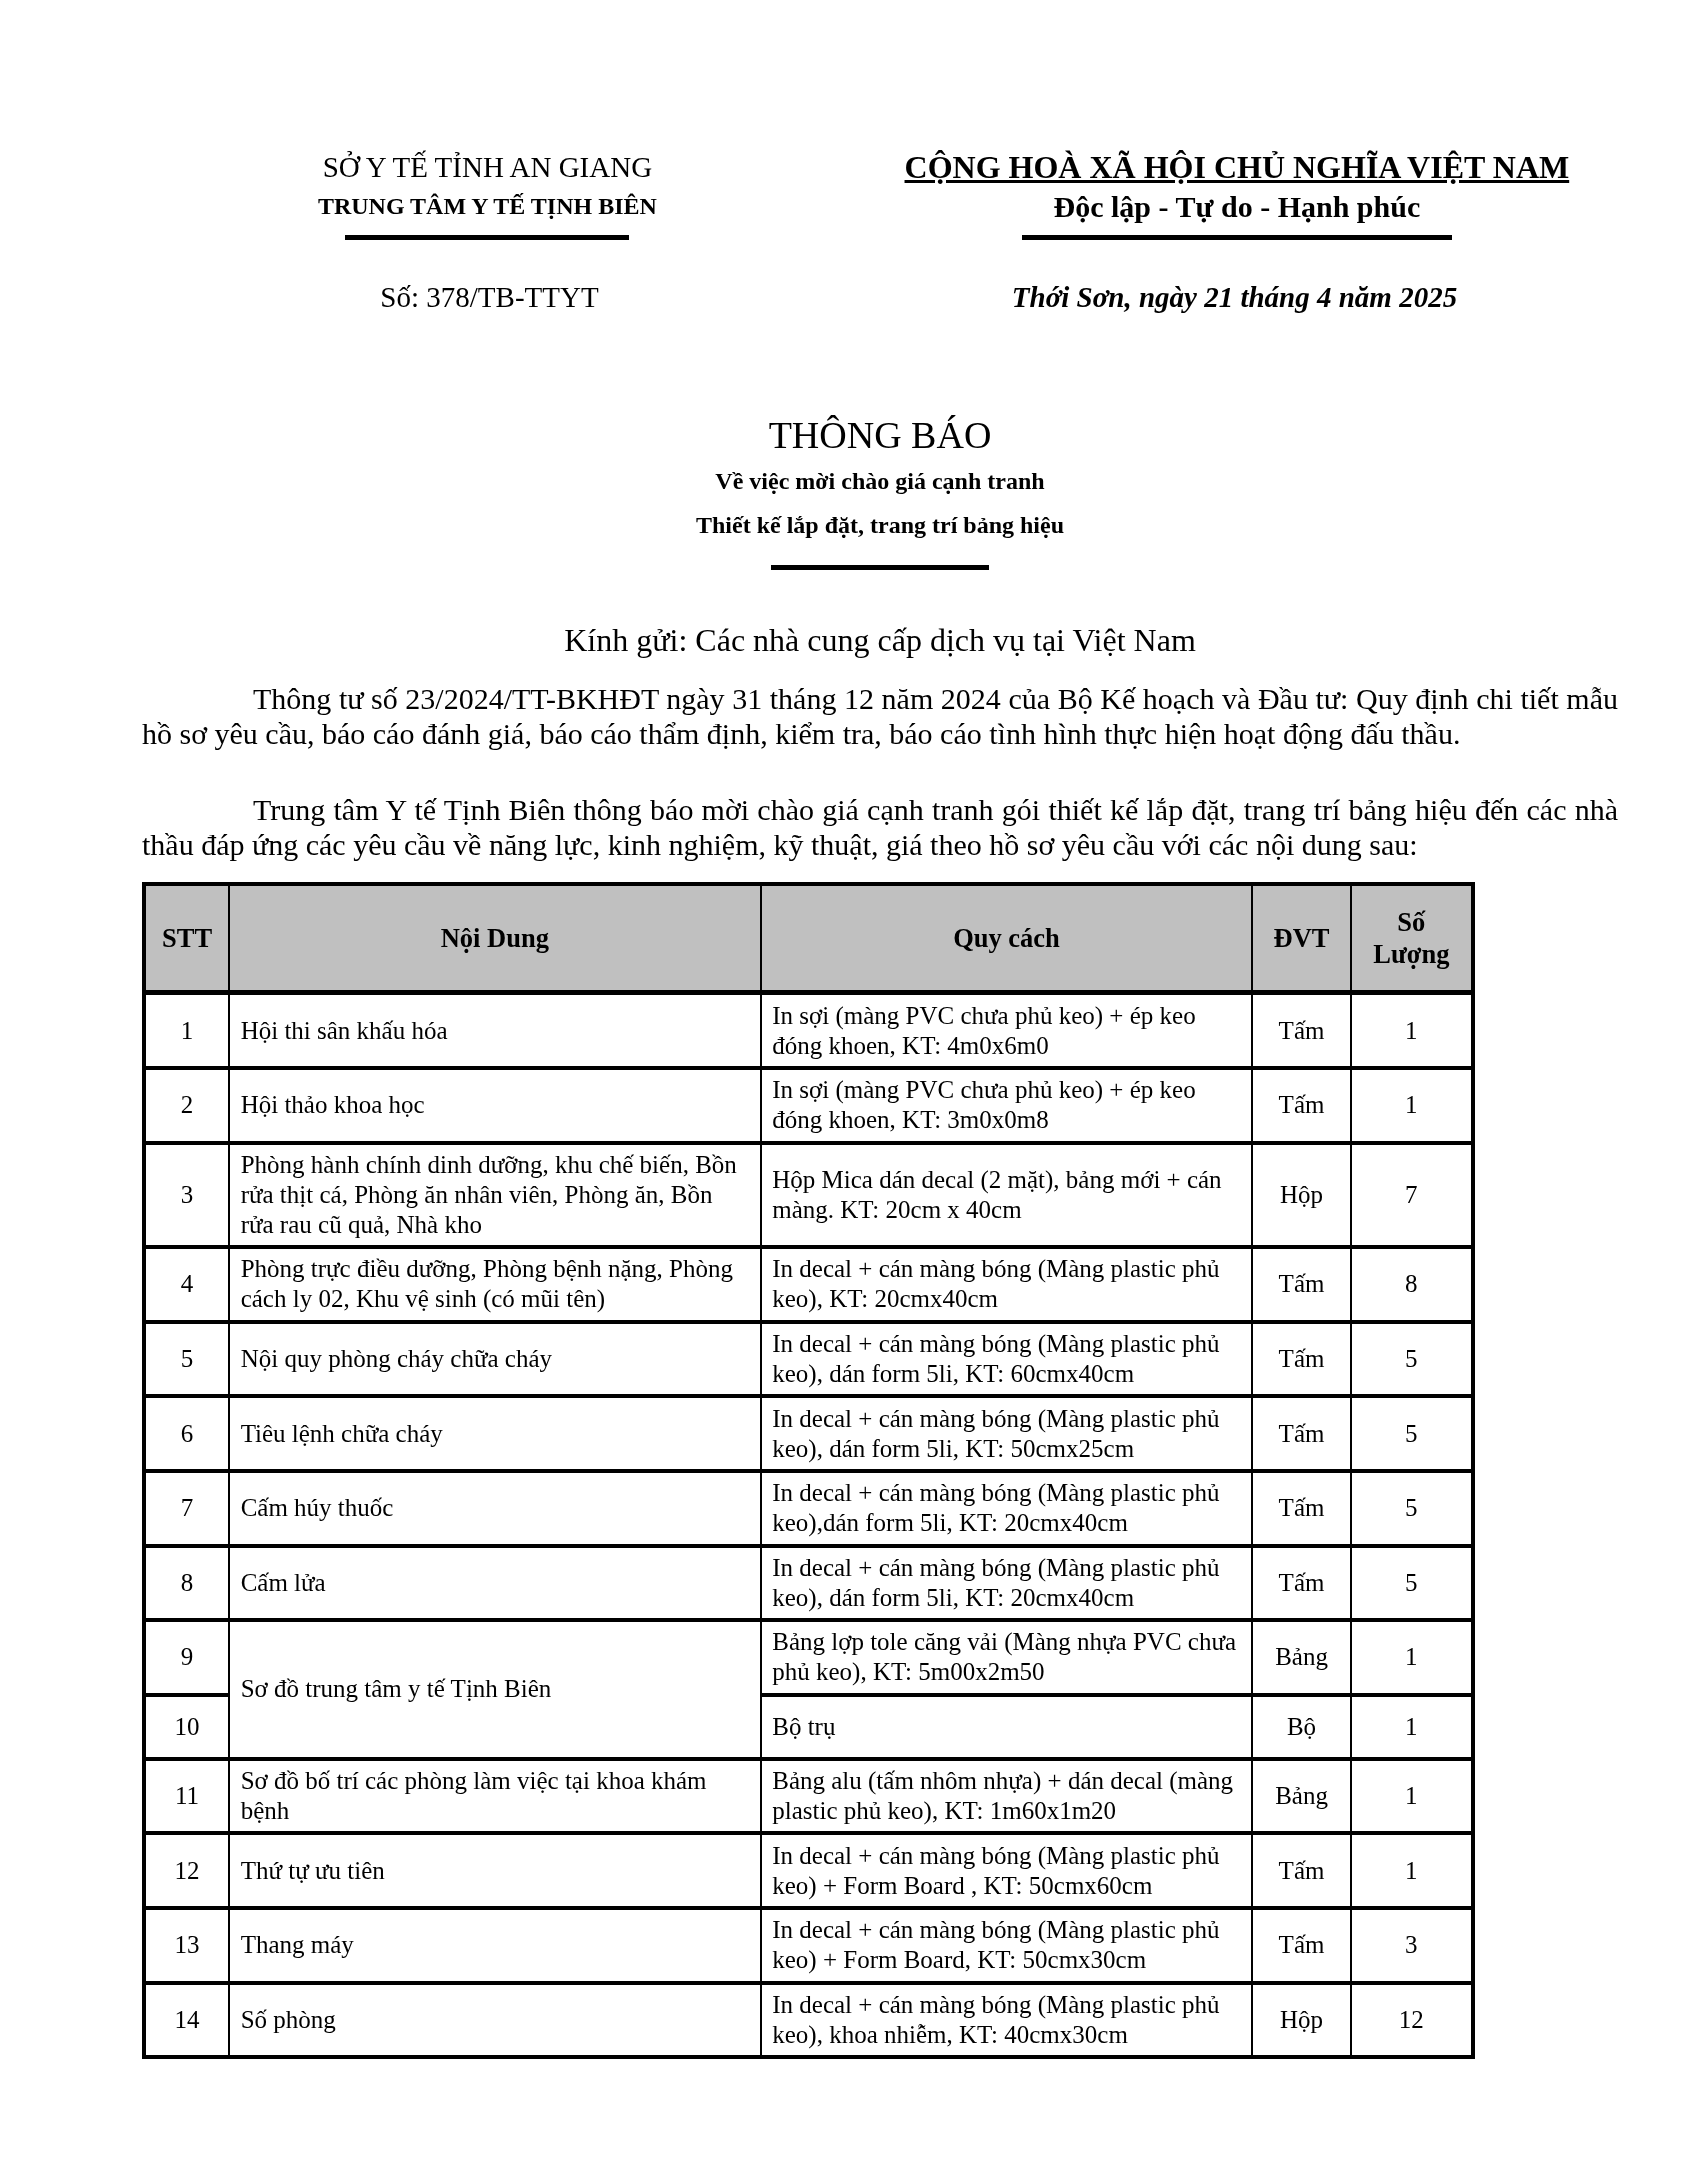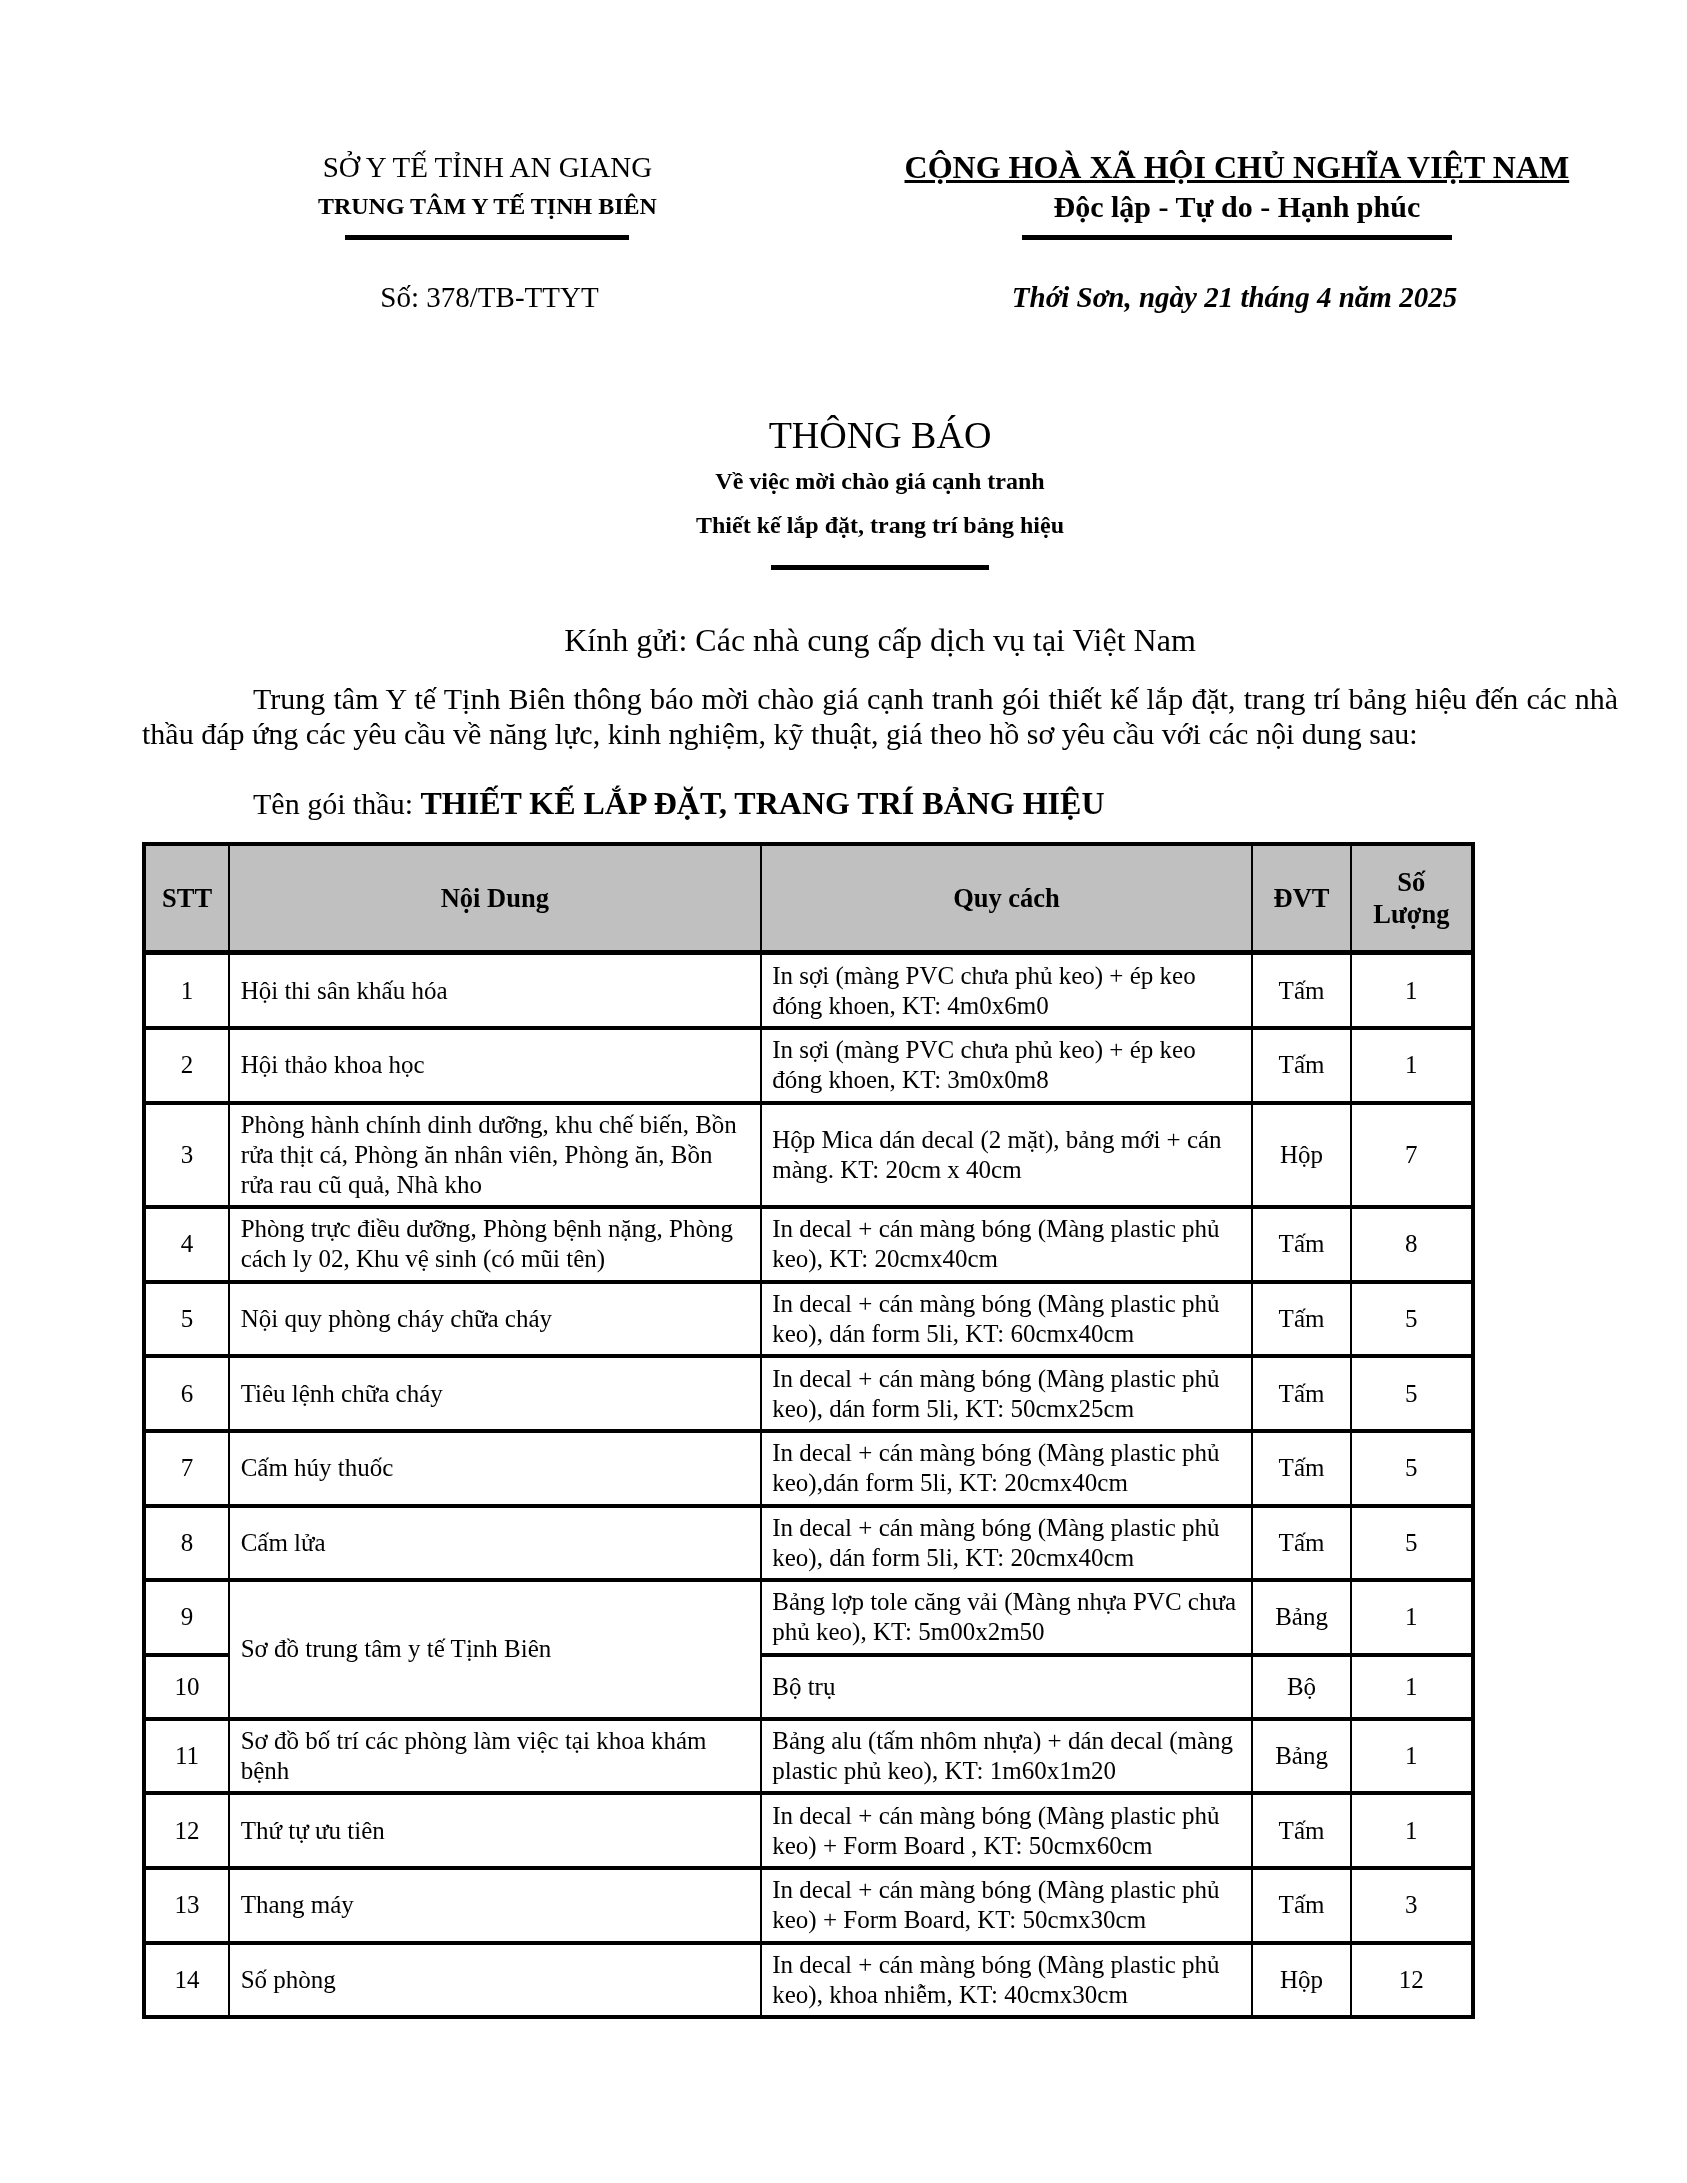--- a/index.html
+++ b/index.html
@@ -98,25 +98,23 @@
 
   <div class="title-block">
     <div class="title-main">THÔNG BÁO</div>
     <div class="title-sub">Về việc mời chào giá cạnh tranh</div>
     <div class="title-sub">Thiết kế lắp đặt, trang trí bảng hiệu</div>
     <div class="title-rule"></div>
   </div>
 
   <div class="salutation">Kính gửi: Các nhà cung cấp dịch vụ tại Việt Nam</div>
 
+  <p class="para">Thông tư số 23/2024/TT-BKHĐT ngày 31 tháng 12 năm 2024 của Bộ Kế hoạch và Đầu tư: Quy định chi tiết mẫu hồ sơ yêu cầu, báo cáo đánh giá, báo cáo thẩm định, kiểm tra, báo cáo tình hình thực hiện hoạt động đấu thầu.</p>
   <p class="para">Trung tâm Y tế Tịnh Biên thông báo mời chào giá cạnh tranh gói thiết kế lắp đặt, trang trí bảng hiệu đến các nhà thầu đáp ứng các yêu cầu về năng lực, kinh nghiệm, kỹ thuật, giá theo hồ sơ yêu cầu với các nội dung sau:</p>
 
-  <div class="package-line">
-    <span>Tên gói thầu: </span><span class="package-name">THIẾT KẾ LẮP ĐẶT, TRANG TRÍ BẢNG HIỆU</span>
-  </div>
 
   <table class="items">
     <thead>
       <tr>
         <th class="c-stt">STT</th>
         <th class="c-noidung">Nội Dung</th>
         <th class="c-quycach">Quy cách</th>
         <th class="c-dvt">ĐVT</th>
         <th class="c-soluong">Số Lượng</th>
       </tr>

